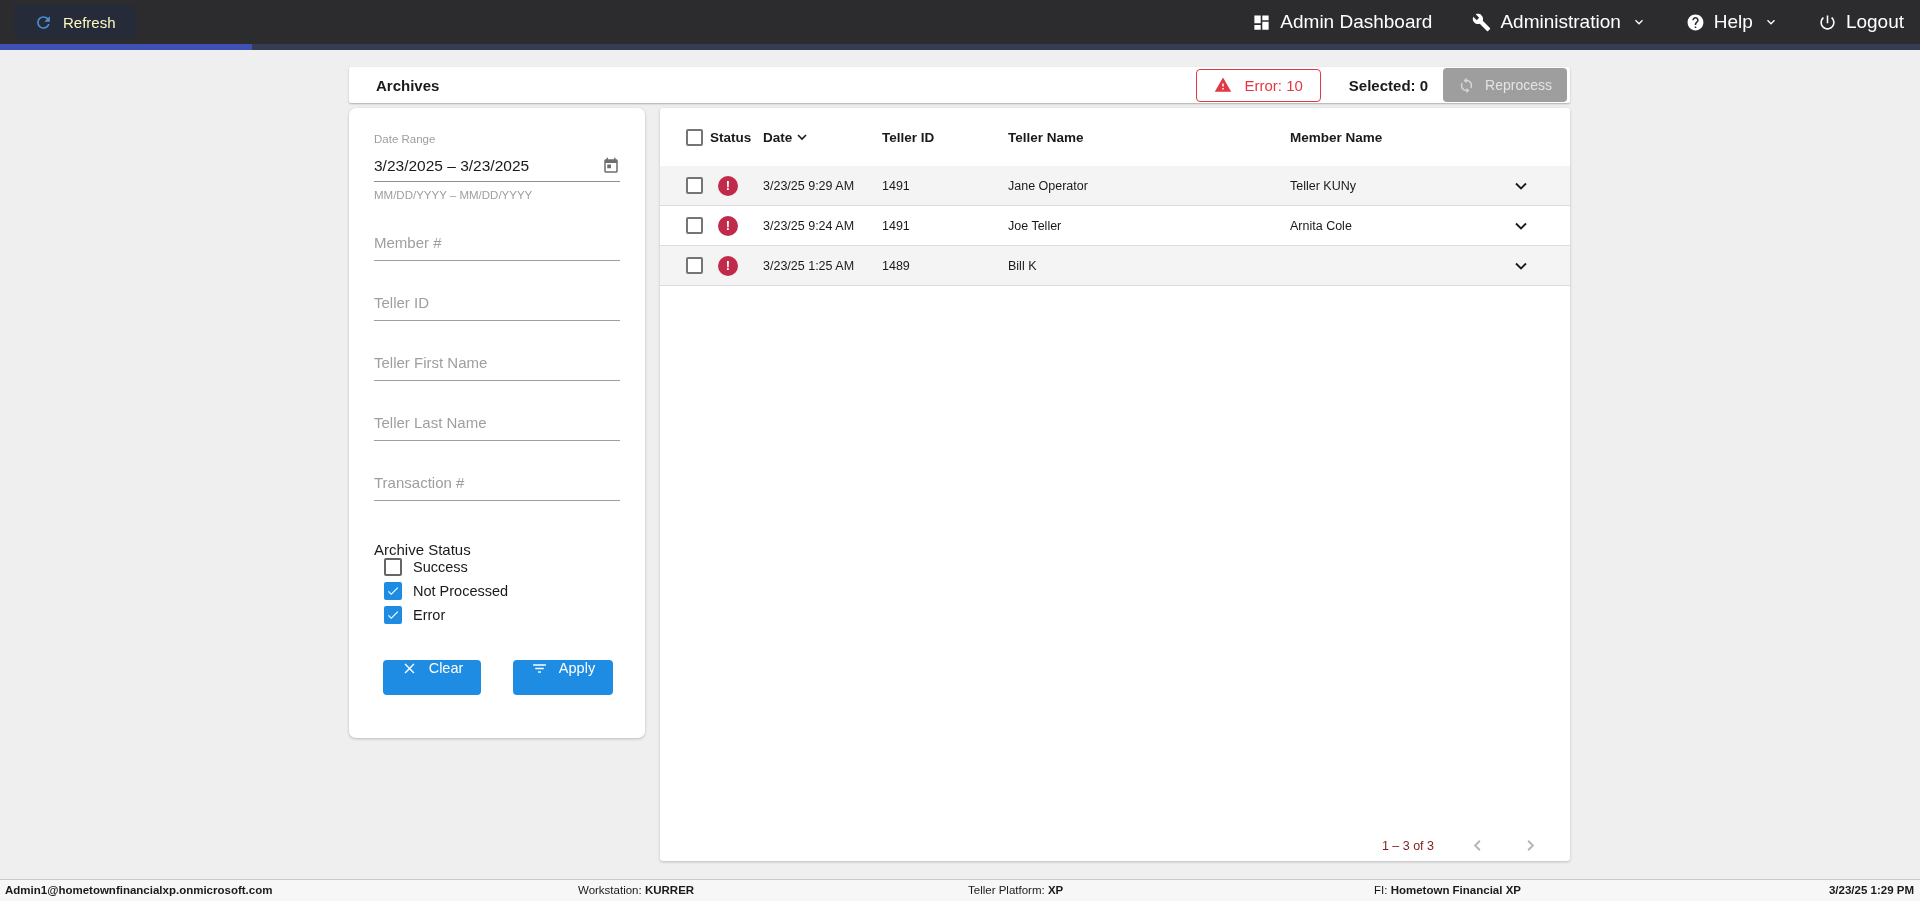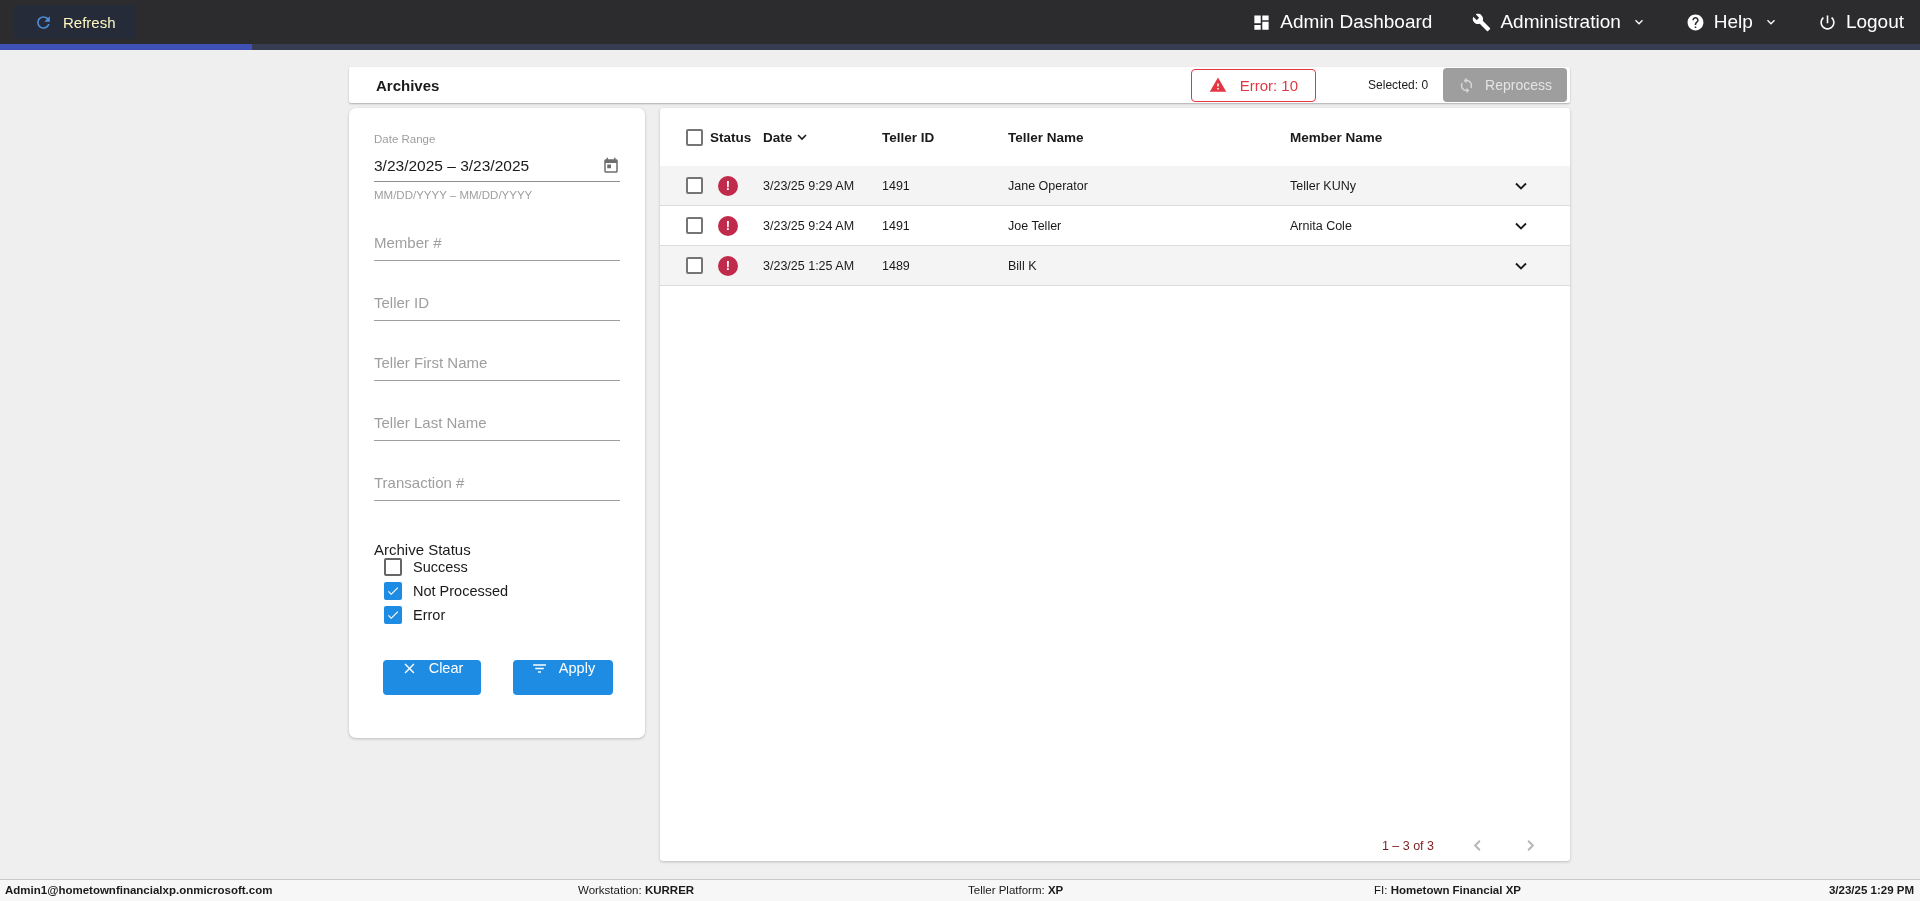--- a/index.html
+++ b/index.html
@@ -24,21 +24,21 @@
   
   .header-card { position:absolute; left:349px; top:67px; width:1221px; height:36px; background:#ffffff;
                  border-radius:2px; box-shadow:0 1px 2px rgba(0,0,0,.28); display:flex; align-items:center;
                  padding-left:27px; padding-right:3px; }
   .page-title { font-size:15px; font-weight:bold; color:#1a1a1a; }
   .header-right { margin-left:auto; display:flex; align-items:center; }
   .error-badge { display:flex; align-items:center; gap:13px; height:33px; padding:4px 17px;
                  border:1.5px solid #e23744; border-radius:4px; background:#ffffff;
                  color:#e23744; font-size:15px; cursor:pointer; }
   .error-badge svg { width:18px; height:18px; fill:#e23744; }
-  .selected-label { margin-left:52px; font-size:12px; color:#1a1a1a; }
+  .selected-label { margin-left:28px; font-size:15px; color:#1a1a1a;font-weight:bold; }
   .reprocess-btn { margin-left:15px; display:flex; align-items:center; gap:10px; height:34px; padding:0 15px;
                    background:#9e9e9e; border:none; border-radius:4px; color:#e4e4e4; font-size:14px;
                    font-family:inherit; cursor:default; }
   .reprocess-btn svg { width:17px; height:17px; fill:#d8d8d8; }
 
   
   .filter-card { position:absolute; left:349px; top:108px; width:296px; height:630px; background:#ffffff;
                  border-radius:7px; box-shadow:0 1px 3px rgba(0,0,0,.22); padding:0 25px; }
   .flabel { display:block; margin-top:25px; font-size:11.5px; color:#9e9e9e; }
   .date-field { display:flex; align-items:flex-end; border-bottom:1px solid #8f8f8f; padding-bottom:6px; margin-top:3px; }

